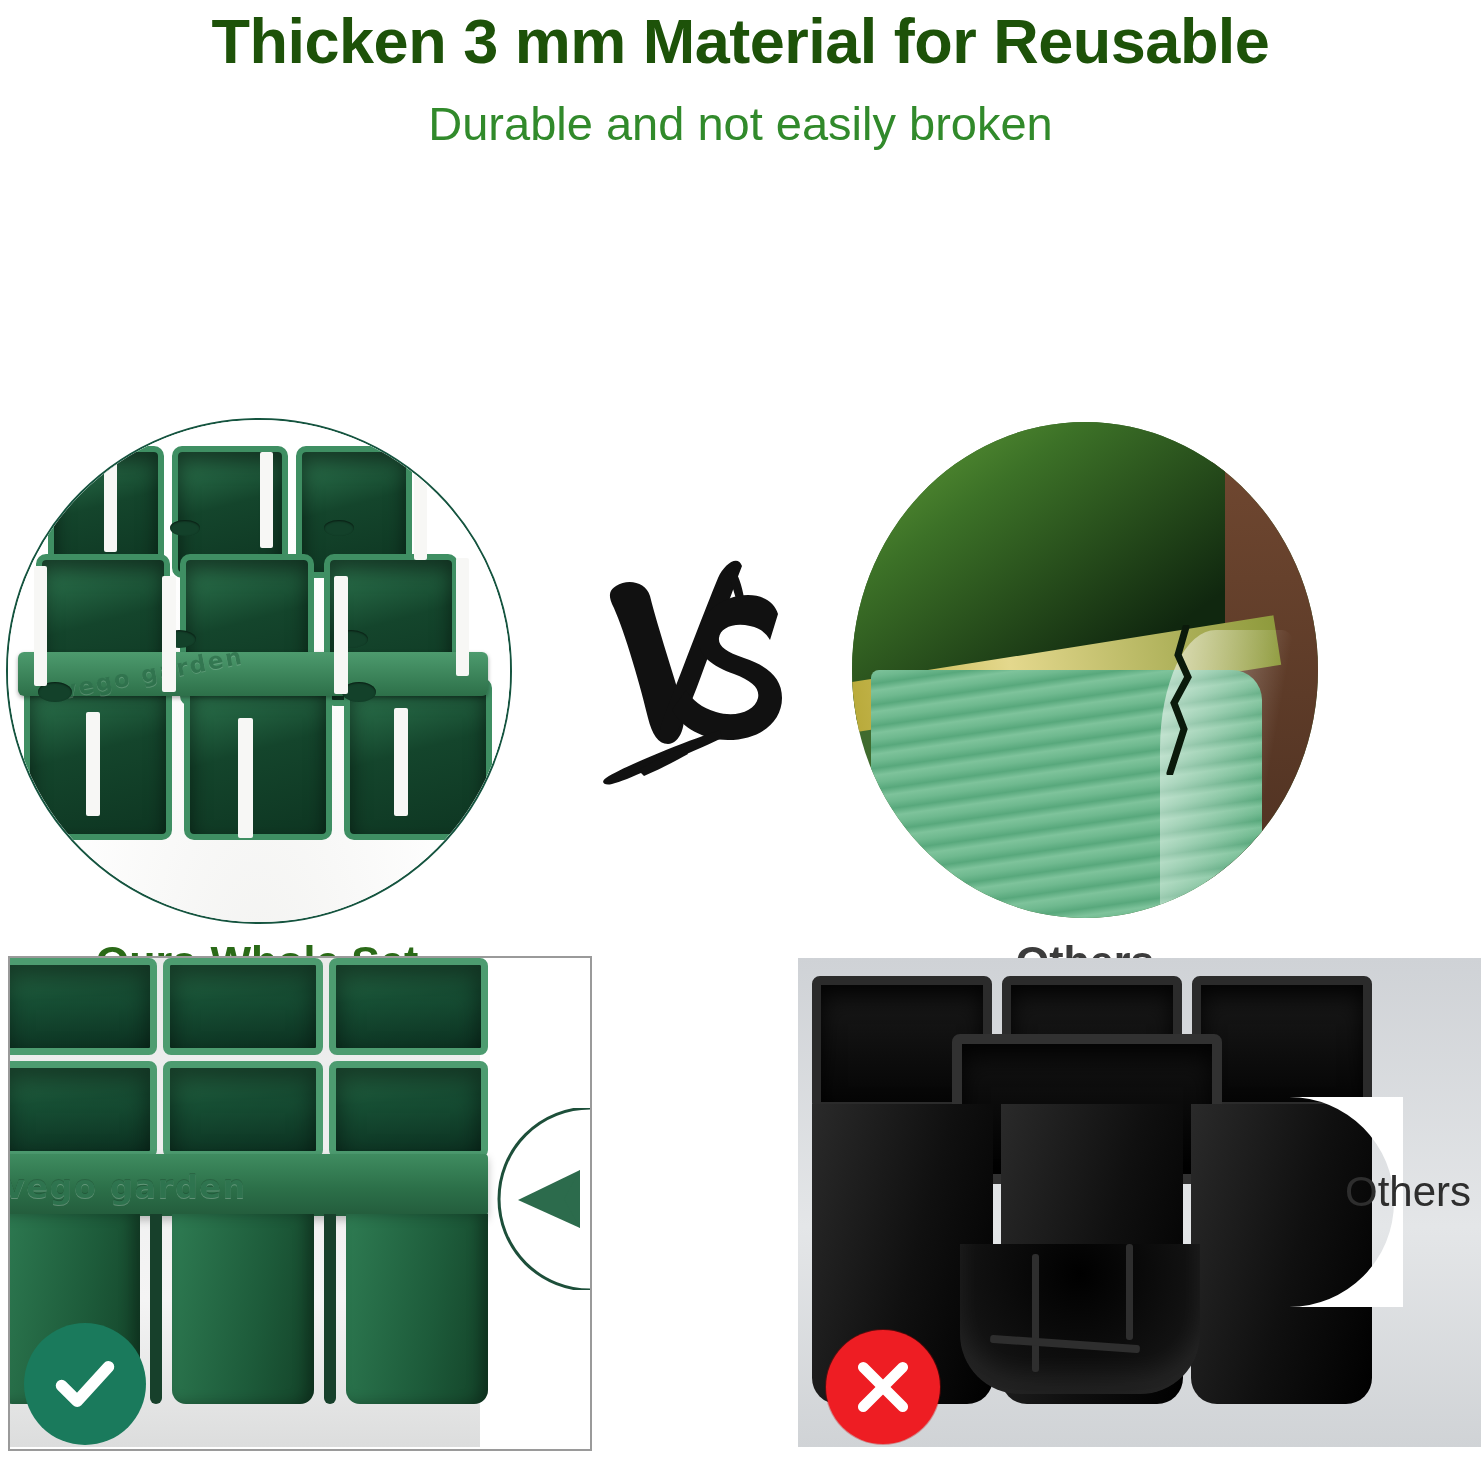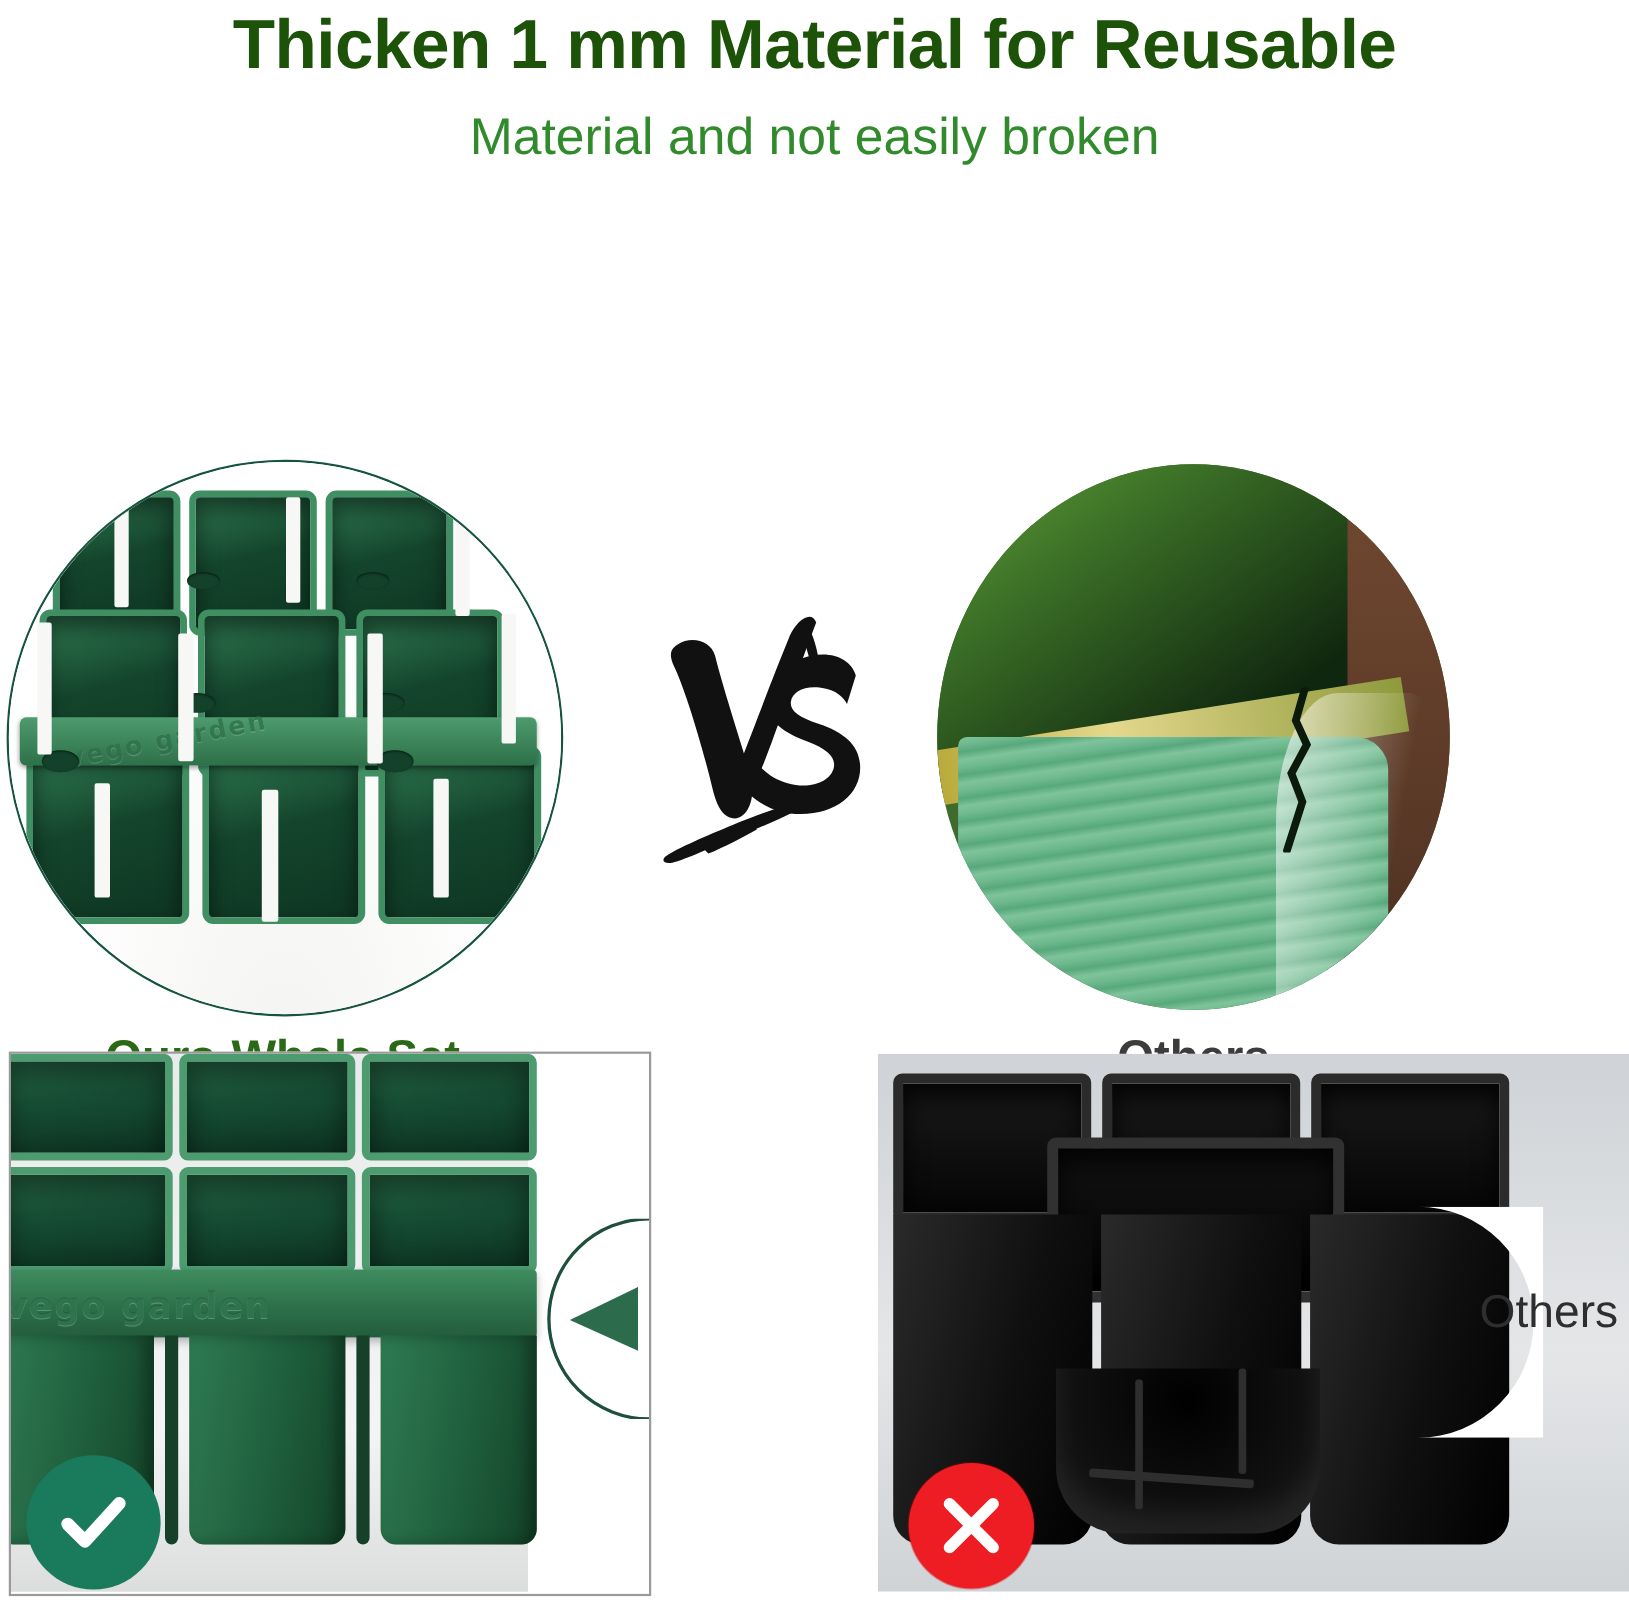--- a/index.html
+++ b/index.html
@@ -225,22 +225,22 @@
   #x-badge{
     position:absolute;left:826px;top:1330px;width:114px;height:114px;
     background:#ee1d23;border-radius:50%;
     display:flex;align-items:center;justify-content:center;
     box-shadow:0 0 0 1px rgba(200,0,0,.35);
   }
 </style>
 </head>
 <body>
 
-<div id="headline">Thicken 1 mm Material for Reusable</div>
-<div id="subhead">Material and not easily broken</div>
+<div id="headline">Thicken 3 mm Material for Reusable</div>
+<div id="subhead">Durable and not easily broken</div>
 
 <div id="top-row">
 
   <div id="ours-circle" class="photo-circle">
     <div class="ours-art">
       <div class="tray-body">
 
         <div class="cellrow" style="left:6px;top:0px;">
           <div class="cell" style="width:104px;height:120px;margin-right:8px;"></div>
           <div class="cell" style="width:104px;height:120px;margin-right:8px;"></div>

